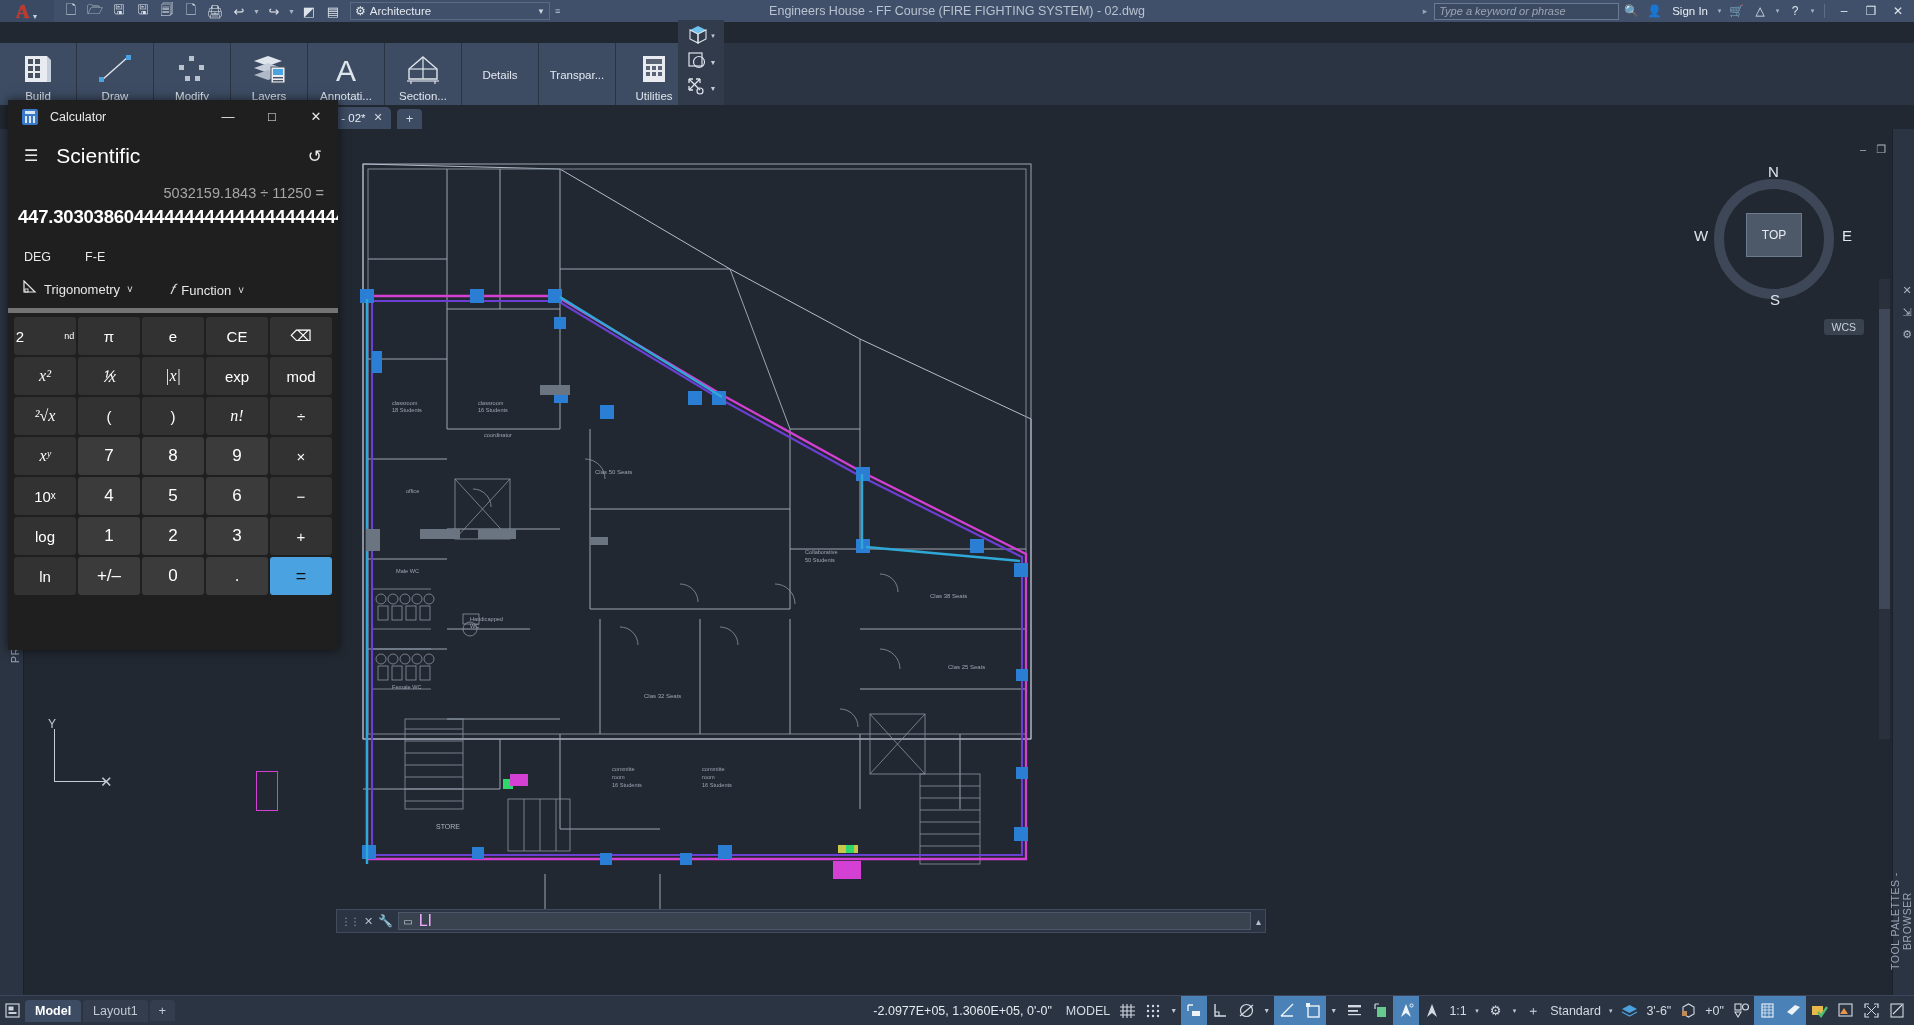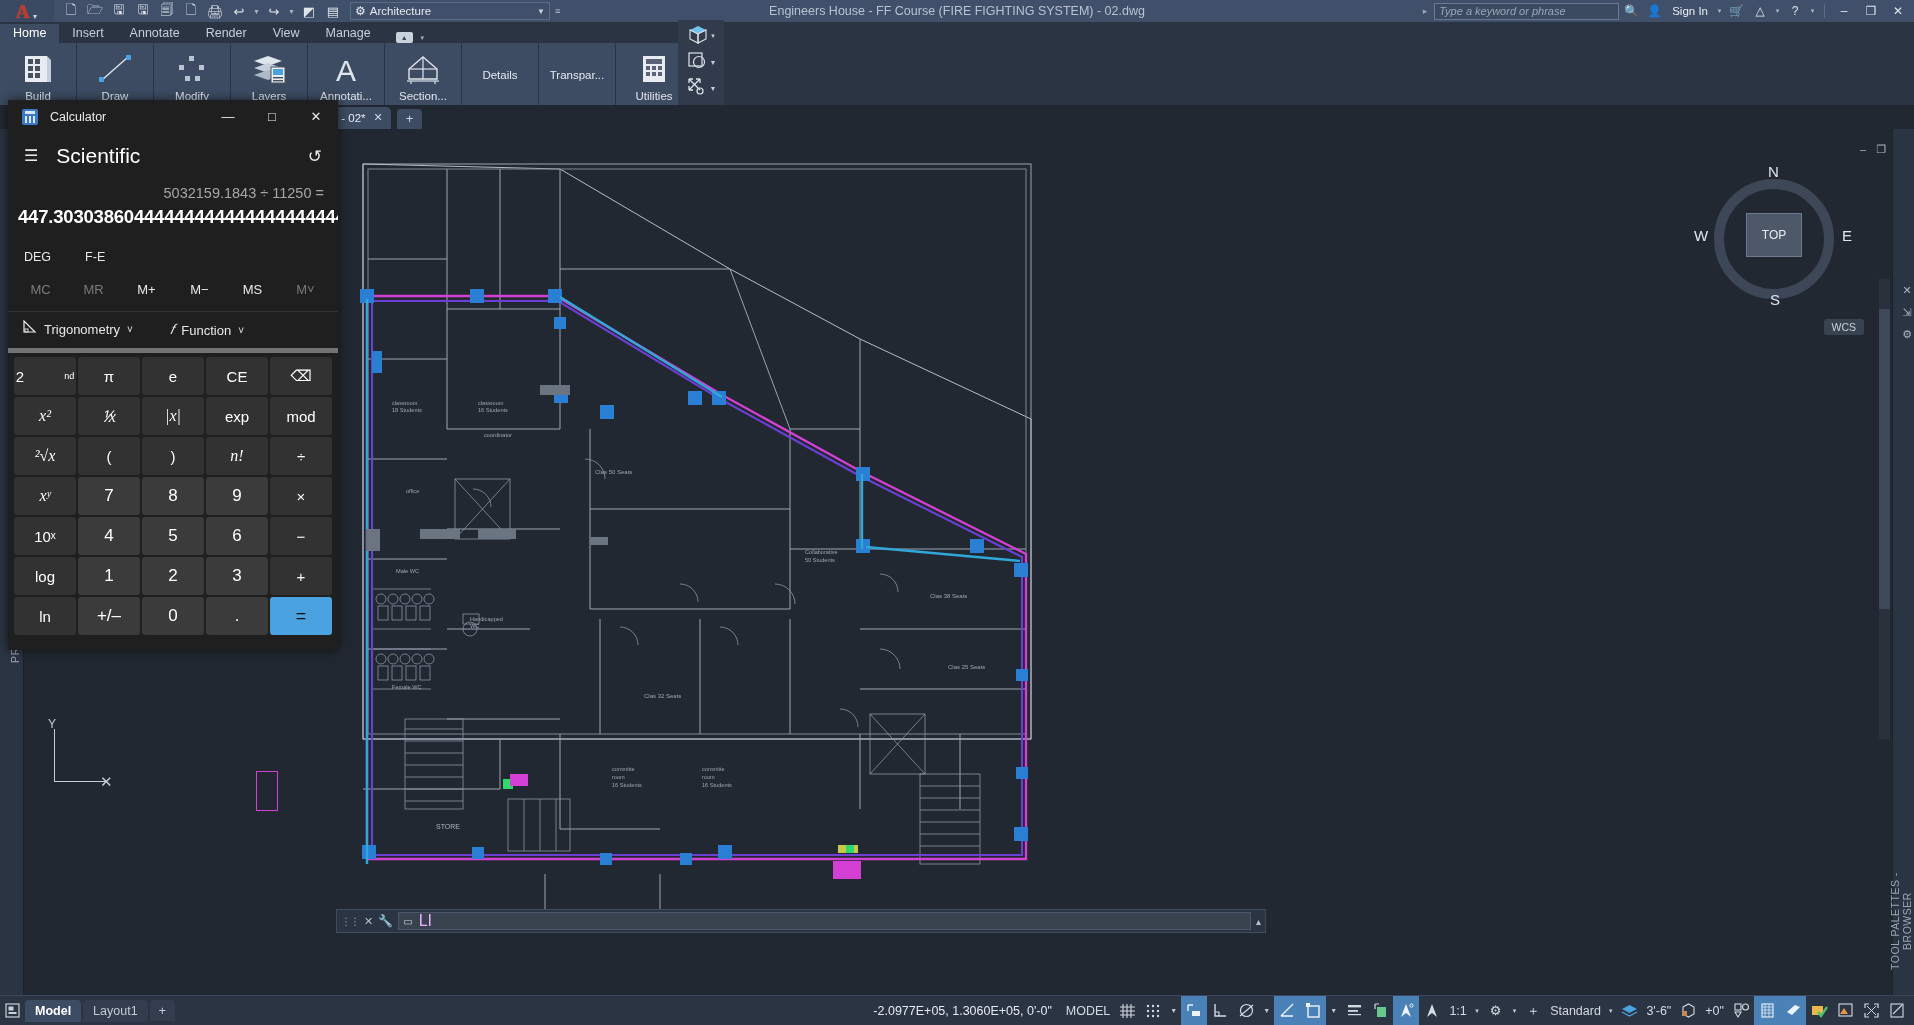--- a/index.html
+++ b/index.html
@@ -347,32 +347,20 @@
       <span class="qcaret">▾</span>
       <span class="tbicon">?</span>
       <span class="qcaret">▾</span>
       <span class="divider-v"></span>
       <span class="wbtn">–</span>
       <span class="wbtn">❐</span>
       <span class="wbtn">✕</span>
     </div>
   </div>
 
-  <div class="ribbon-tabs">
-    <div class="rtab active">Home</div>
-    <div class="rtab">Insert</div>
-    <div class="rtab">Annotate</div>
-    <div class="rtab">Render</div>
-    <div class="rtab">View</div>
-    <div class="rtab">Manage</div>
-    <div class="rtab-min">
-      <span class="minbtn">▲</span>
-      <span class="qcaret">▾</span>
-    </div>
-  </div>
 
   <div class="ribbon">
 
     <div class="panel">
       <div class="pglyph">
         <svg width="30" height="32" viewBox="0 0 30 32">
           <rect x="2" y="3" width="22" height="26" fill="#e8ecf1"></rect>
           <g fill="#46505f">
             <rect x="5" y="6" width="5" height="5"></rect>
               <rect x="12" y="6" width="5" height="5"></rect>
@@ -908,28 +896,20 @@
     </div>
 
     <div class="calc-expr">5032159.1843 ÷ 11250 =</div>
     <div class="calc-result">447.3030386044444444444444444444444</div>
 
     <div class="calc-deg">
       <span>DEG</span>
       <span>F-E</span>
     </div>
 
-    <div class="calc-mem">
-      <span class="memb dim">MC</span>
-      <span class="memb dim">MR</span>
-      <span class="memb">M+</span>
-      <span class="memb">M−</span>
-      <span class="memb">MS</span>
-      <span class="memb dim">M˅</span>
-    </div>
 
     <div class="calc-funcs">
       <span class="fgrp">
         <span class="fi">
           <svg width="15" height="14" viewBox="0 0 15 14">
             <path d="M2 12 L13 12 L2 1 Z" fill="none" stroke="#e8e8e8" stroke-width="1.2"></path>
             <rect x="3" y="9" width="3" height="3" fill="none" stroke="#e8e8e8" stroke-width="0.9"></rect>
           </svg>
         </span>
         <span>Trigonometry</span>

